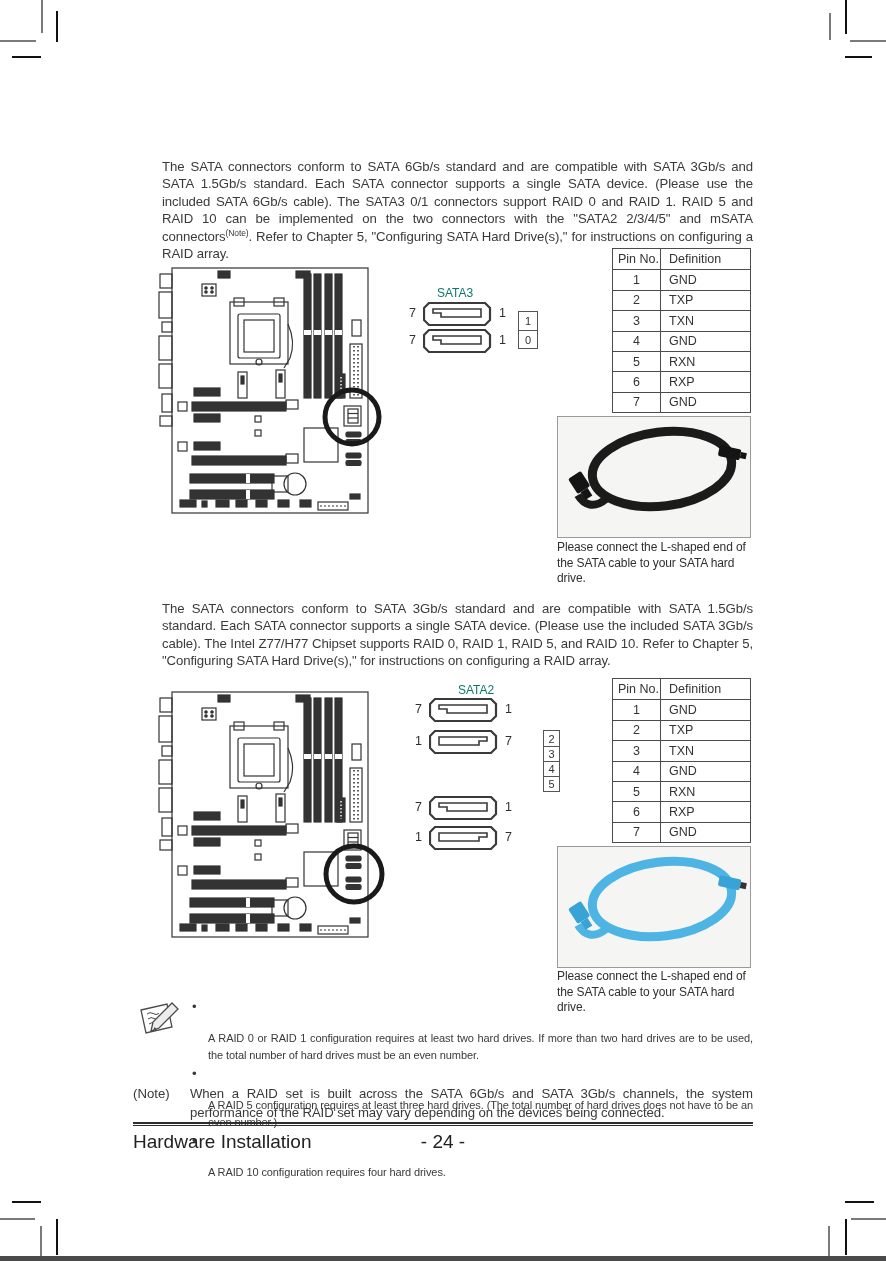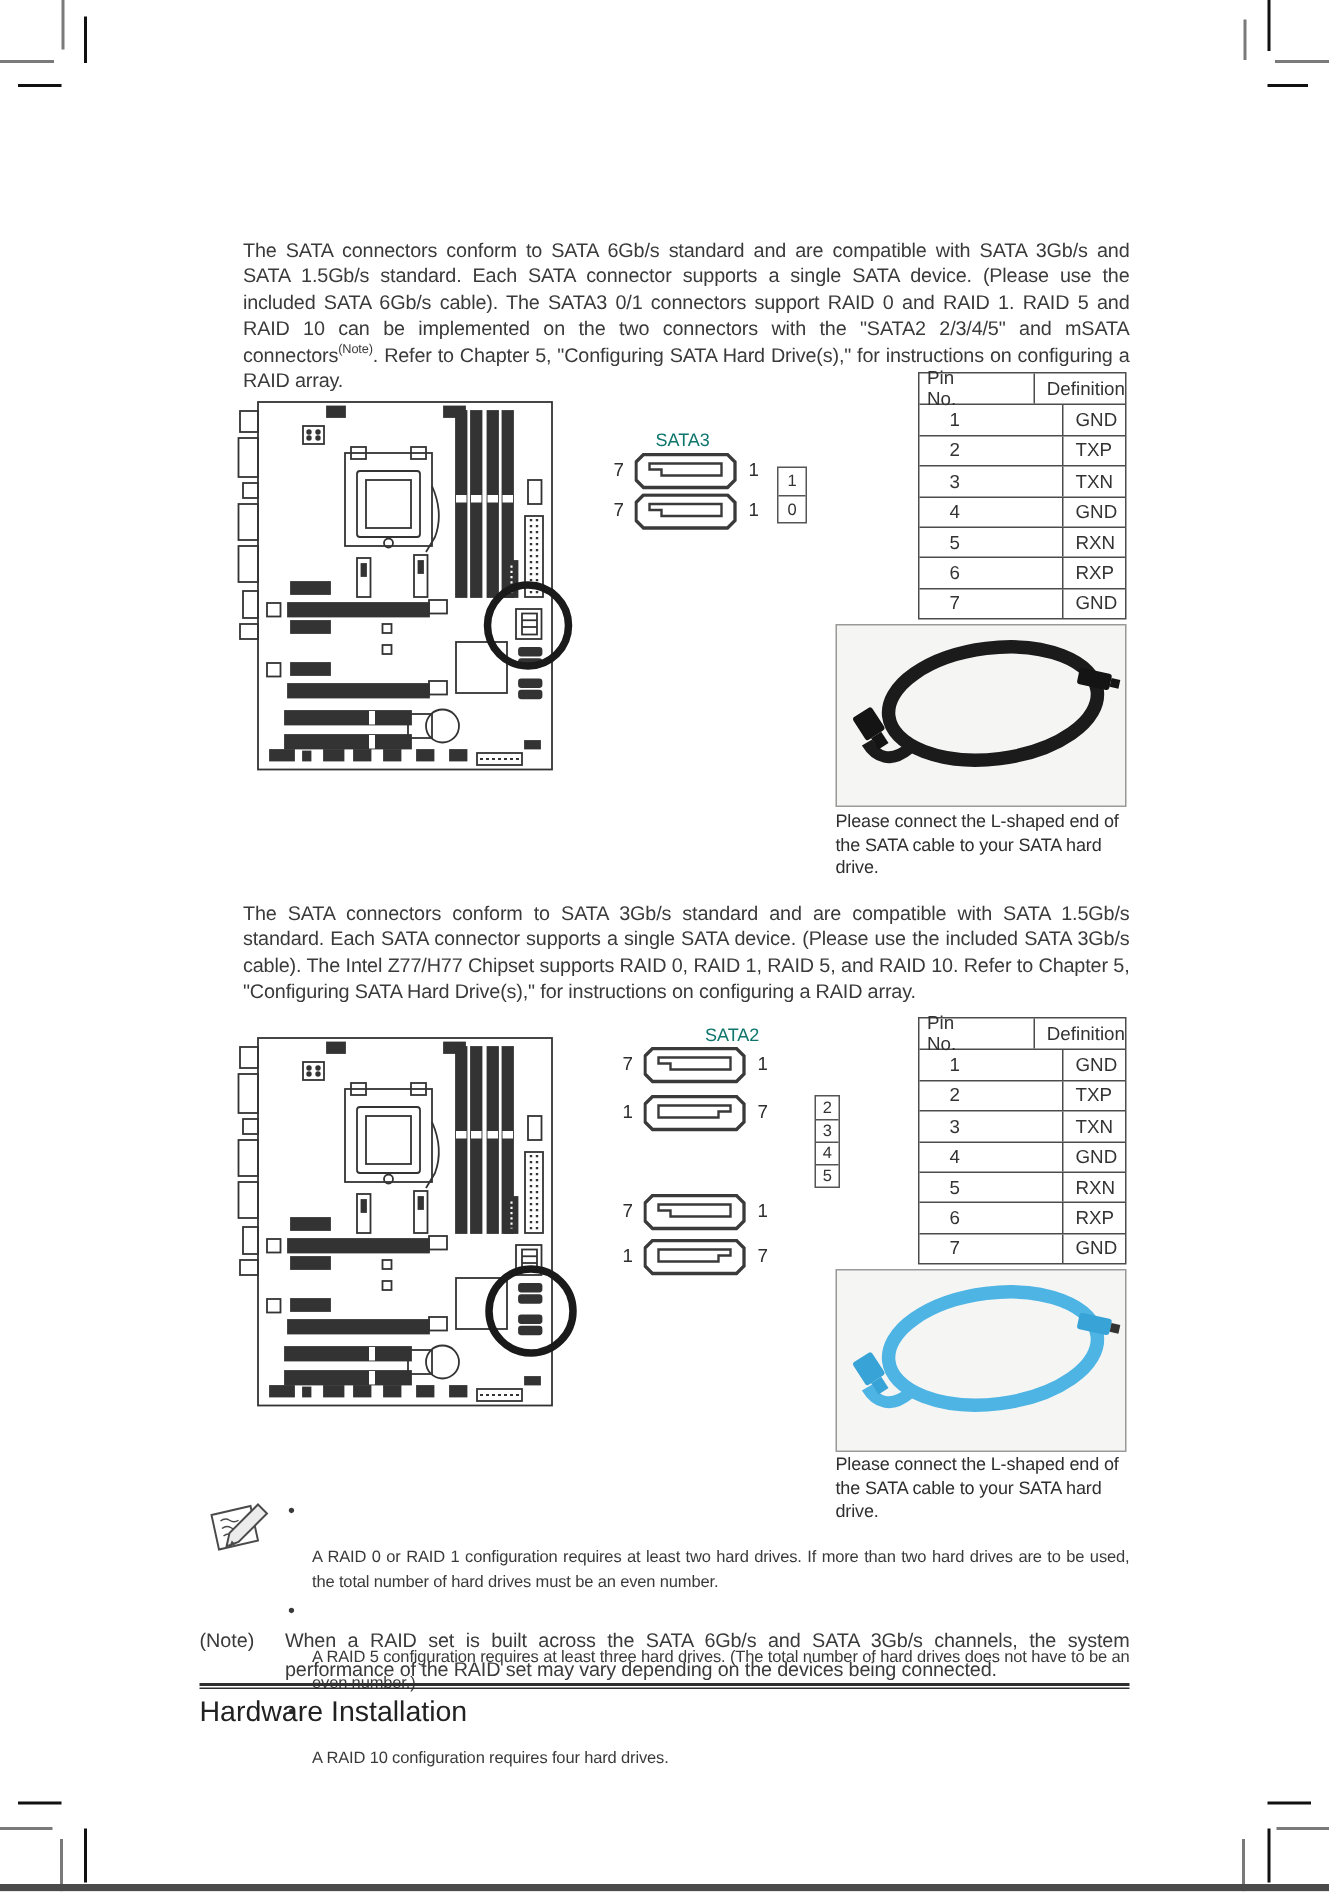--- a/index.html
+++ b/index.html
@@ -20,21 +20,21 @@
   .hl { background:#b0c8e8; padding:1px 1px 2px 2px; }
 
   .para {
     font-size:13.2px; line-height:17.4px; text-align:justify;
     color:#3a3a3a; letter-spacing:-0.1px;
   }
   .para sup { font-size:8.5px; vertical-align:super; line-height:0; }
 
   
   .pin-table { width:139px; border:1px solid #4c4c4c; font-size:12.5px; color:#333; }
-  .pt-row { display:flex; height:20.4px; border-top:1px solid #4c4c4c;gap:48px; }
+  .pt-row { display:flex; height:20.4px; border-top:1px solid #4c4c4c; }
   .pt-row:first-child { border-top:none; }
   .pt-c1 { width:47px; display:flex; align-items:center; justify-content:center; }
   .pt-c2 { flex:1; display:flex; align-items:center; padding-left:8px; border-left:1px solid #4c4c4c; }
   .pt-head .pt-c1 { justify-content:flex-start; padding-left:5px; }
 
   
   .conn-label { font-size:12px; color:#0f766e; }
   .pin-num { font-size:12.5px; color:#2f2f2f; }
   .port-box { border:1px solid #555; background:#fff; }
   .port-cell {
@@ -255,21 +255,21 @@
 
 
   <div class="abs para" style="left:162px;top:600px;width:591px">The SATA connectors conform to SATA 3Gb/s standard and are compatible with SATA 1.5Gb/s standard. Each SATA connector supports a single SATA device. (Please use the included SATA 3Gb/s cable).  The Intel Z77/H77 Chipset supports RAID 0, RAID 1, RAID 5, and RAID 10. Refer to Chapter 5, "Configuring SATA Hard Drive(s)," for instructions on configuring a RAID array.</div>
 
   <svg class="abs" style="left:158px;top:680px" width="230" height="266">
     <use href="#mb" xlink:href="#mb"></use>
     <circle cx="196" cy="194" r="28" fill="none" stroke="#1a1a1a" stroke-width="5"></circle>
   </svg>
 
   <div>
-    <span class="abs conn-label" style="left:470px;top:683px">SATA2</span>
+    <span class="abs conn-label" style="left:458px;top:683px">SATA2</span>
     <span class="abs pin-num" style="left:415px;top:702px">7</span>
     <svg class="abs" style="left:429px;top:698px" width="69" height="25">
         <use href="#sata-a" xlink:href="#sata-a"></use>
       </svg>
     <span class="abs pin-num" style="left:505px;top:702px">1</span>
     <span class="abs pin-num" style="left:415px;top:734px">1</span>
     <svg class="abs" style="left:429px;top:730px" width="69" height="25">
         <use href="#sata-b" xlink:href="#sata-b"></use>
       </svg>
     <span class="abs pin-num" style="left:505px;top:734px">7</span>
@@ -367,14 +367,15 @@
       </div>
     </div>
 
   <div class="abs note-row" style="left:133px;top:1085px;width:620px">
     <span class="note-label">(Note)</span>
     <span class="note-text">When a RAID set is built across the SATA 6Gb/s and SATA 3Gb/s channels, the system performance of the RAID set may vary depending on the devices being connected.</span>
   </div>
 
   <div class="abs footer-rule" style="left:133px;top:1122px;width:620px"></div>
   <div class="abs footer-text" style="left:133px;top:1131px">Hardware Installation</div>
+  <div class="abs footer-text" style="left:133px;top:1131px;width:620px;text-align:center">- 24 -</div>
 
 </div>
 
 </body></html>

